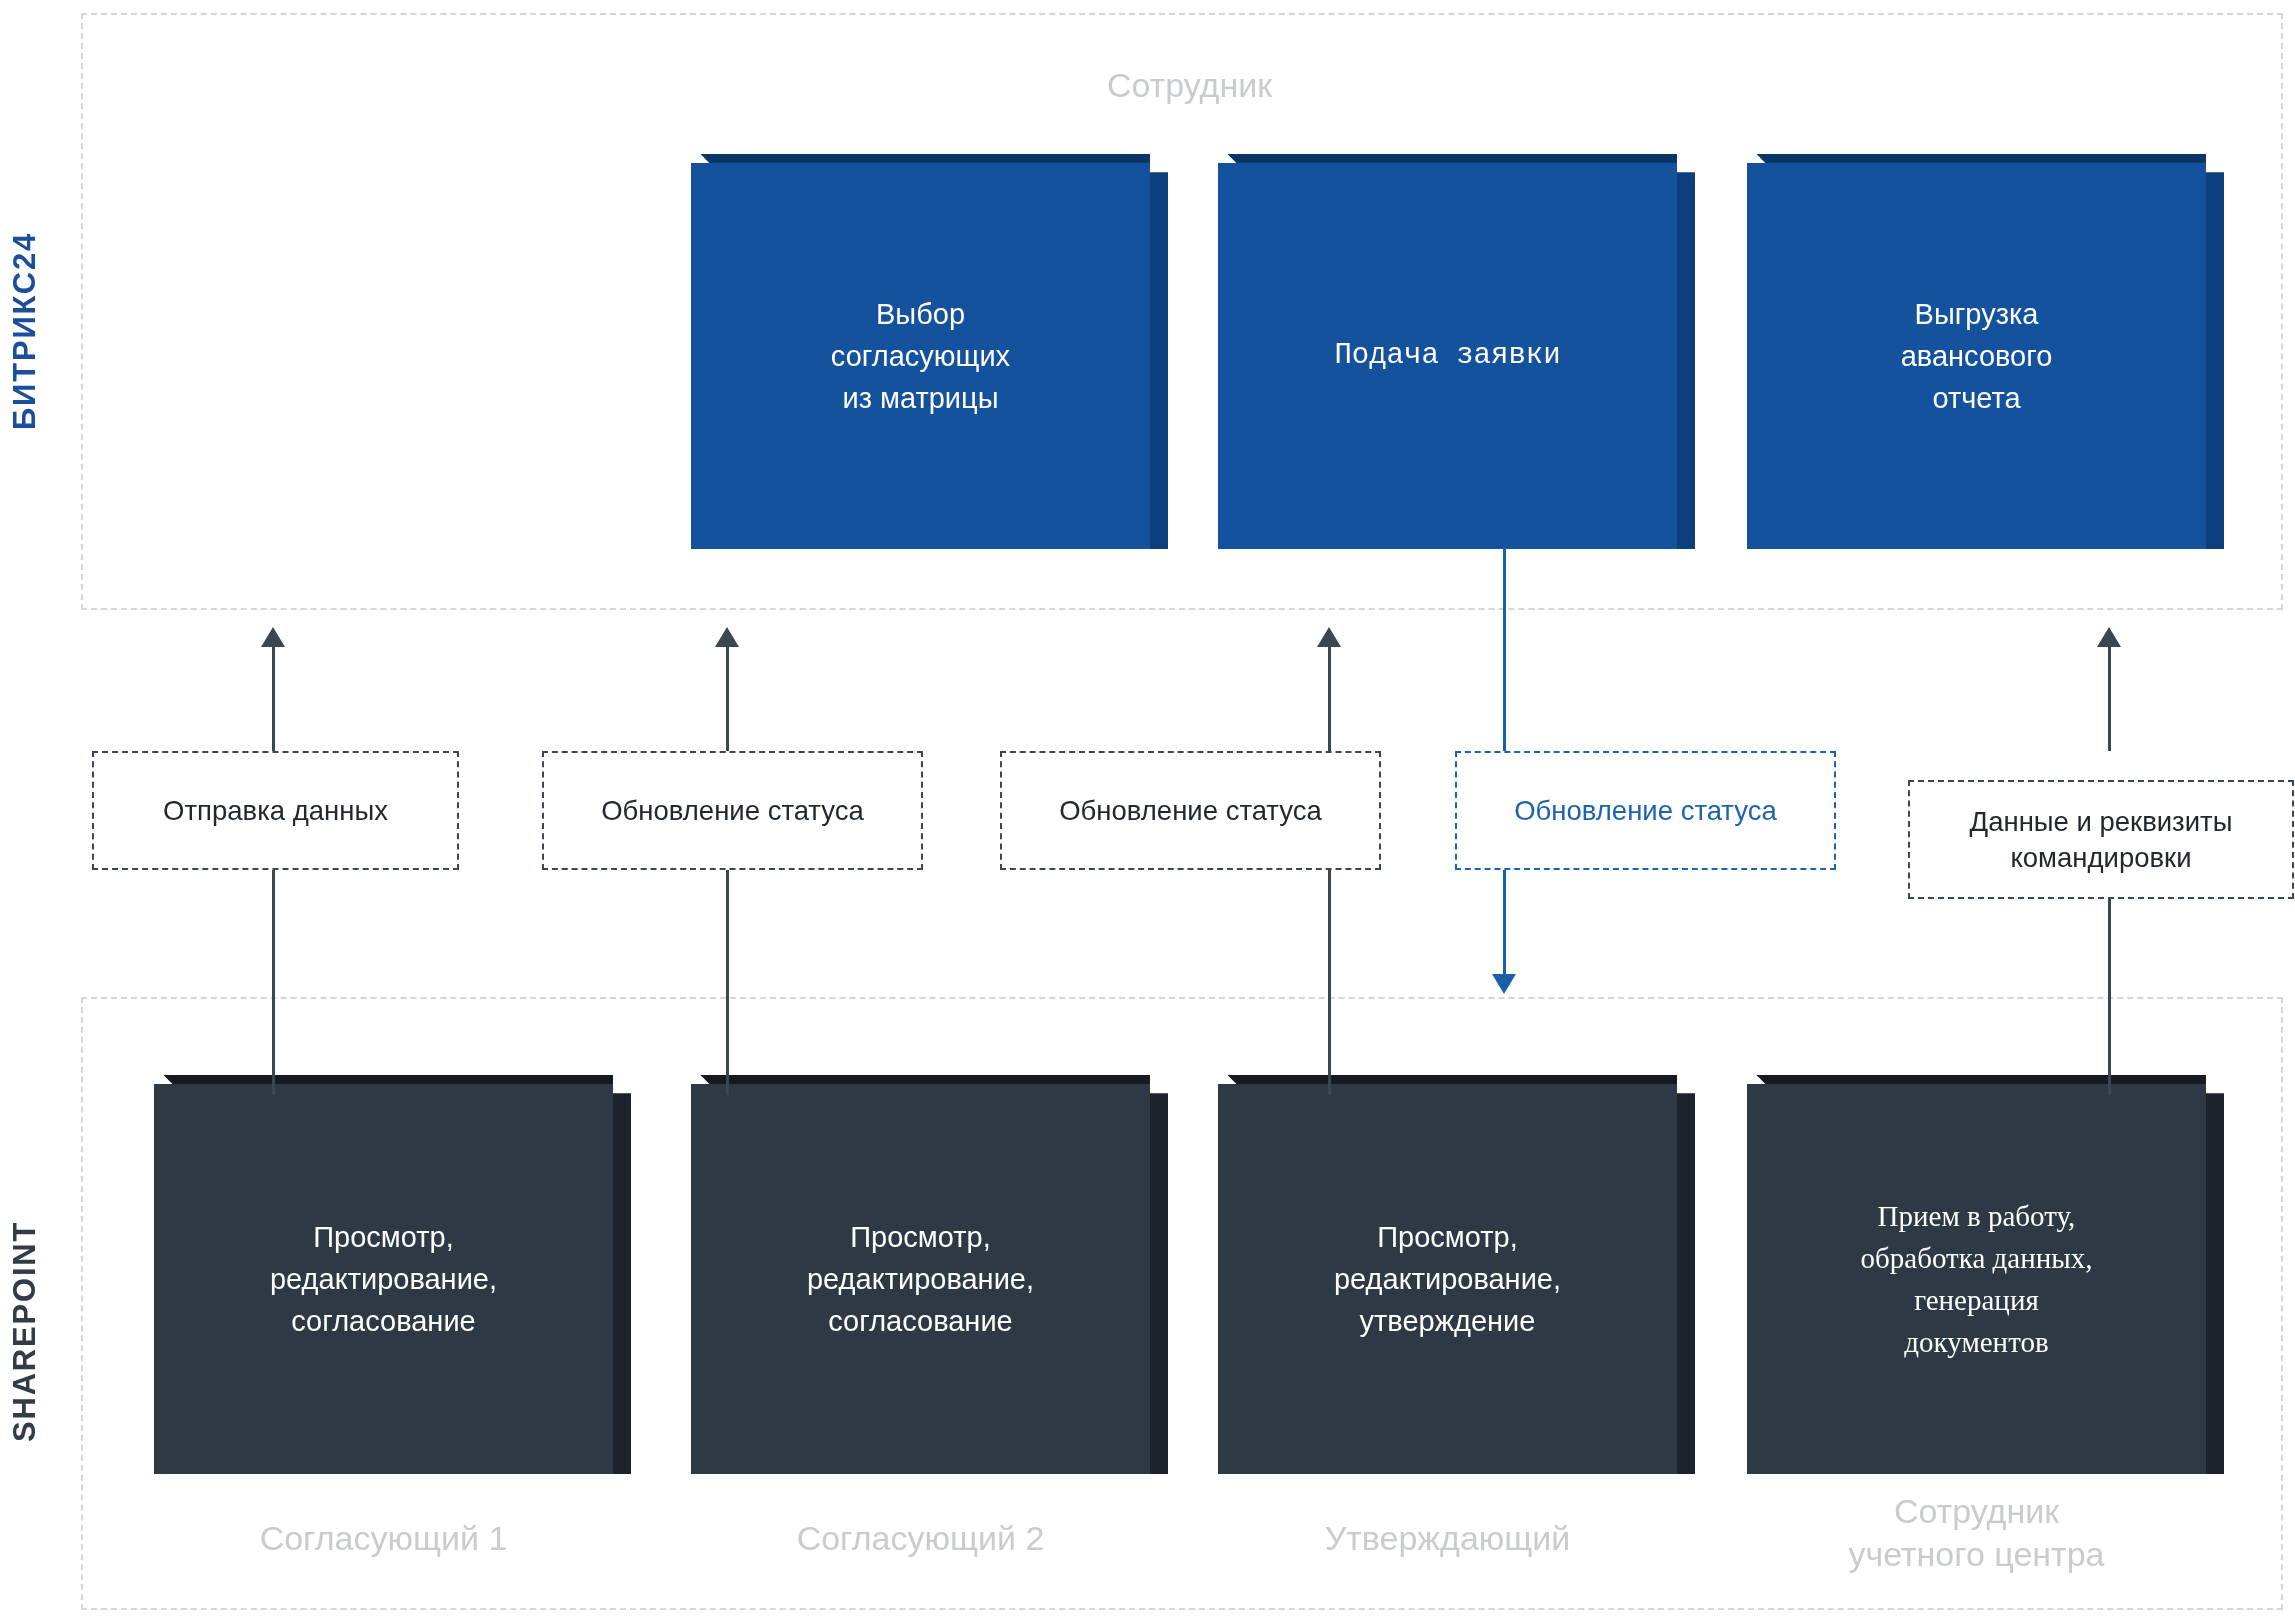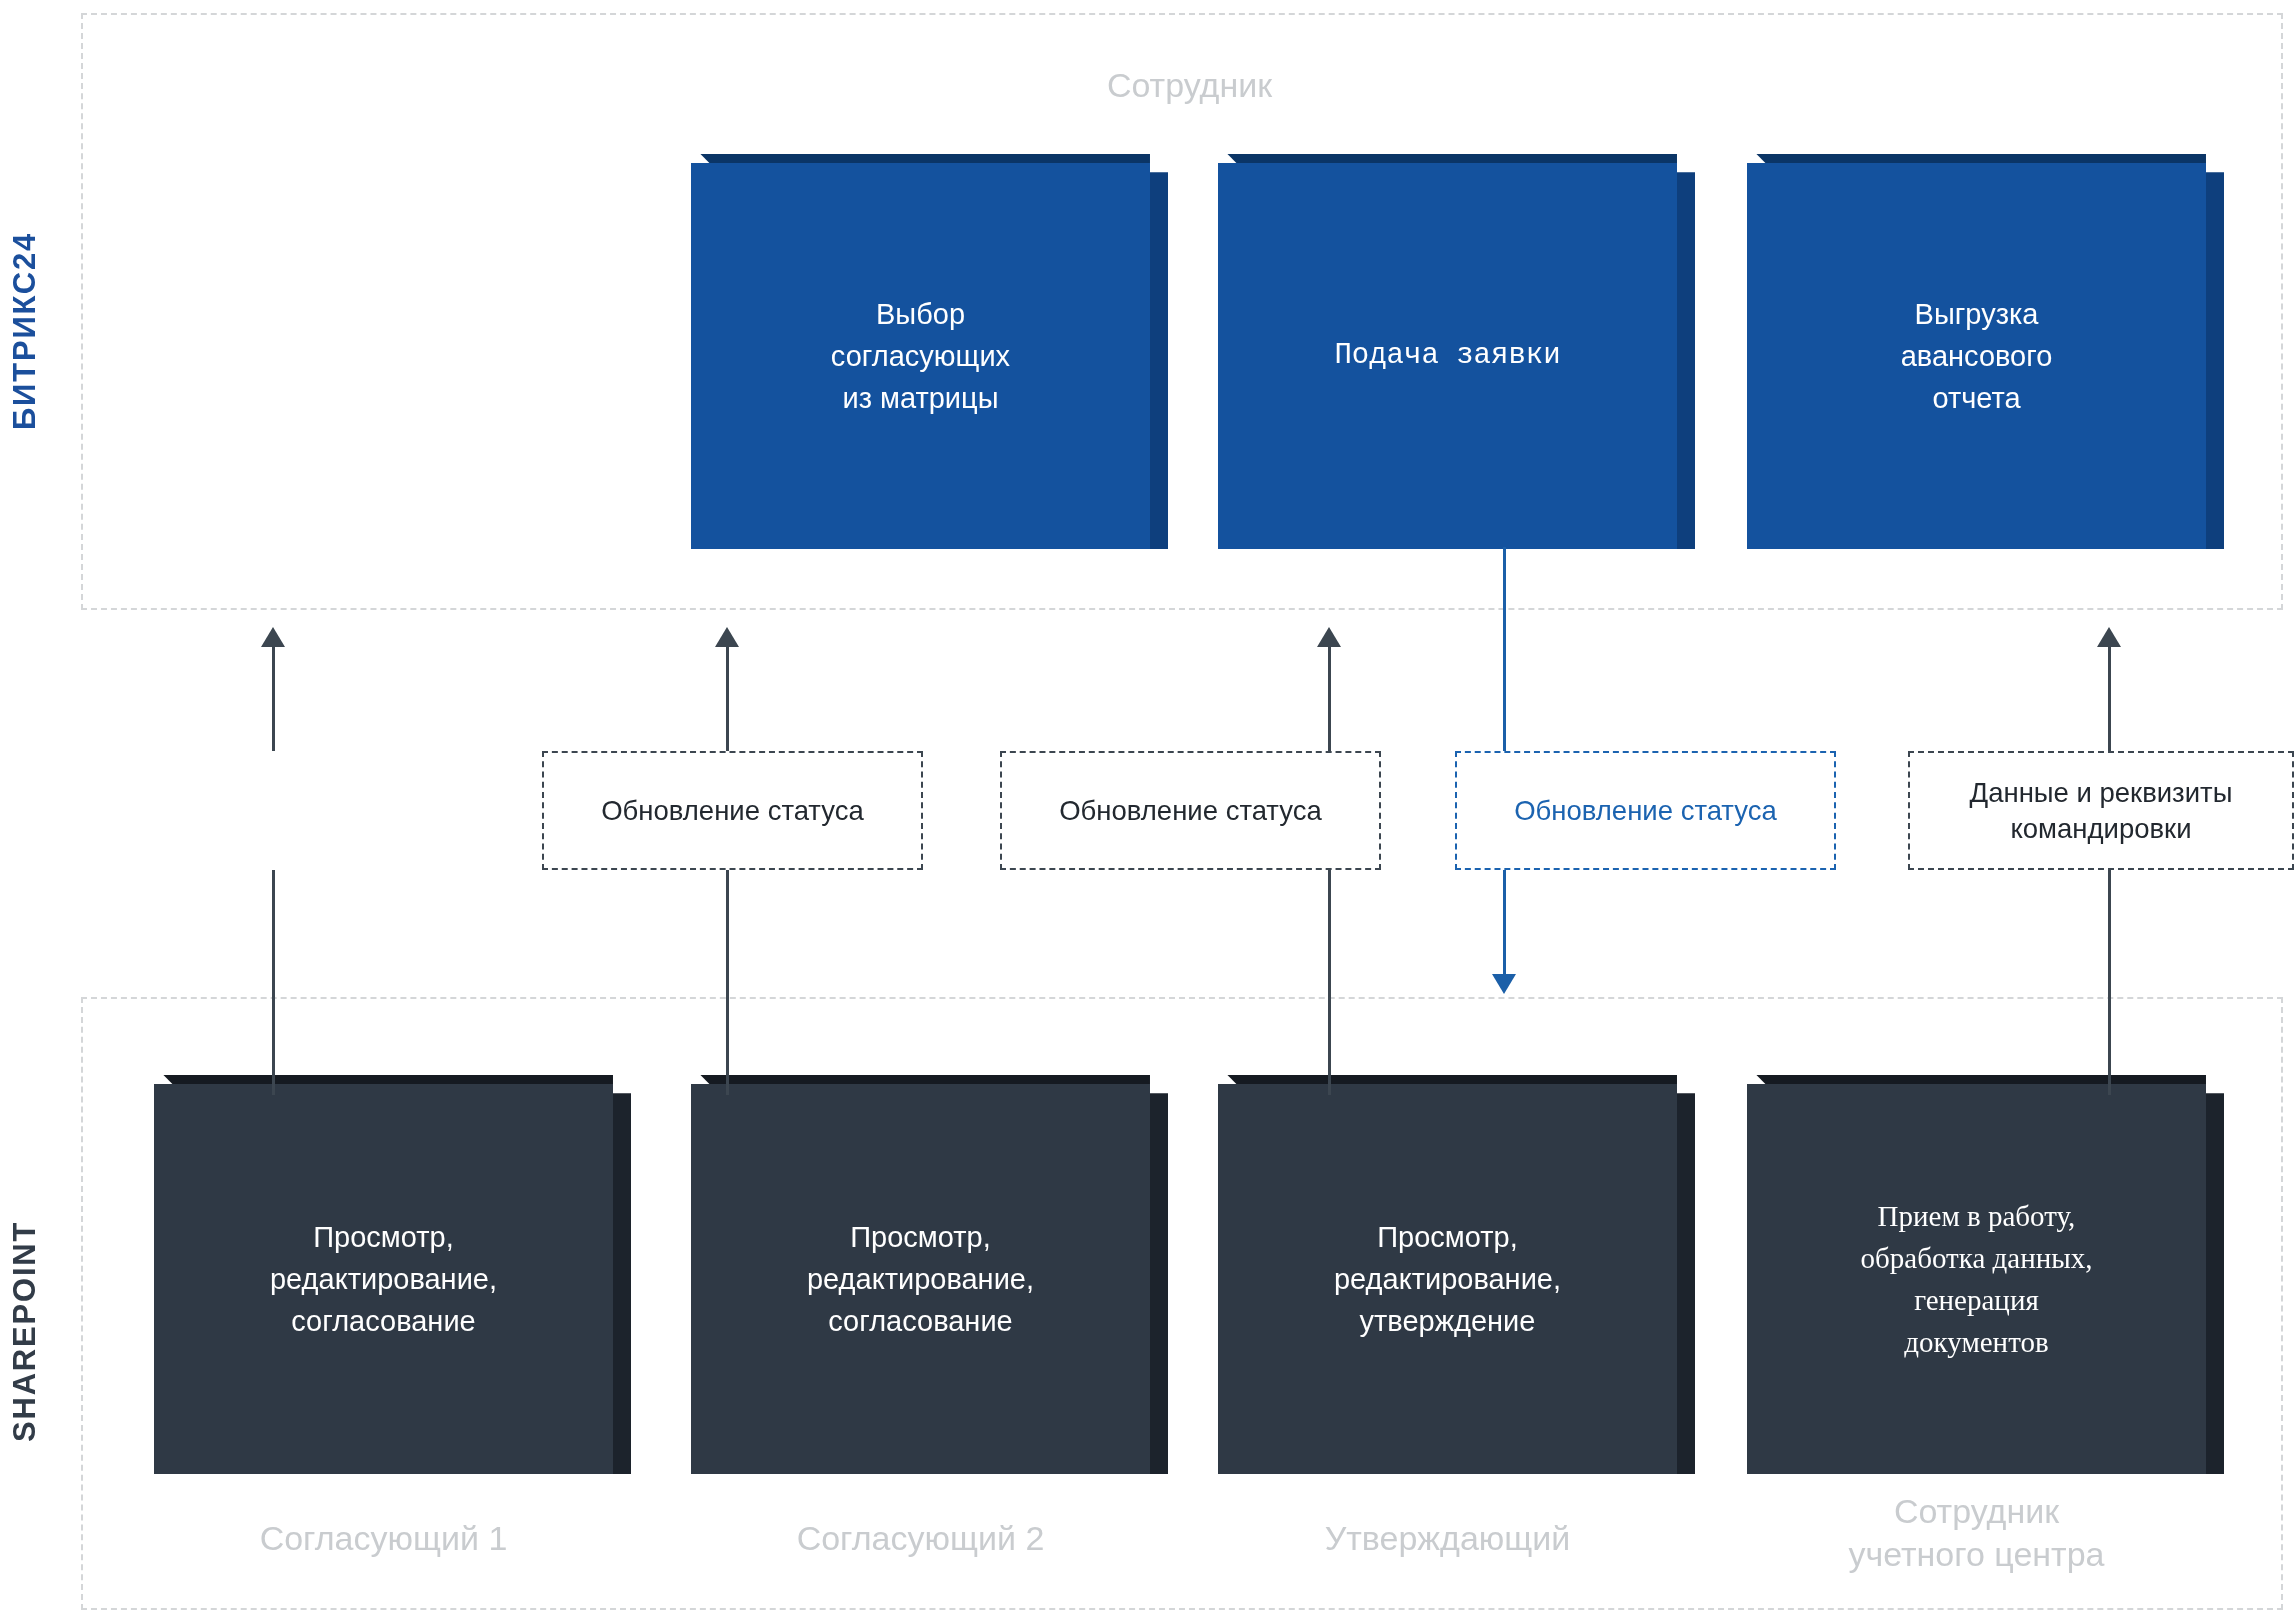--- a/index.html
+++ b/index.html
@@ -212,34 +212,37 @@
   <div class="vline" style="left:1328px; top:870px; height:225px;"></div>
 
   <div class="vline" style="left:2108px; top:636px; height:115px;"></div>
   <div class="arrowhead up" style="left:2097px; top:627px;"></div>
   <div class="vline" style="left:2108px; top:870px; height:225px;"></div>
 
   <div class="vline accent" style="left:1503px; top:547px; height:208px;"></div>
   <div class="vline accent" style="left:1503px; top:870px; height:110px;"></div>
   <div class="arrowhead down-accent" style="left:1492px; top:974px;"></div>
 
+  <div class="msgbox" style="left:92px;  top:751px; width:367px; height:119px;">
+    <span style="white-space:pre-line;">Отправка данных</span>
+  </div>
 
   <div class="msgbox" style="left:542px;  top:751px; width:381px; height:119px;">
     <span style="white-space:pre-line;">Обновление статуса</span>
   </div>
 
   <div class="msgbox" style="left:1000px; top:751px; width:381px; height:119px;">
     <span style="white-space:pre-line;">Обновление статуса</span>
   </div>
 
   <div class="msgbox accent" style="left:1455px; top:751px; width:381px; height:119px;">
     <span style="white-space:pre-line;">Обновление статуса</span>
   </div>
 
-  <div class="msgbox" style="left:1908px; top:751px; width:386px; height:119px;">
+  <div class="msgbox" style="left:1908px; top:780px; width:386px; height:119px;">
     <span style="white-space:pre-line;">Данные и реквизиты
 командировки</span>
   </div>
 
   <div class="box3d box-dark" style="left:154px;  top:1084px; width:459px; height:390px;">
     <span class="edge-top"></span>
     <span class="edge-right"></span>
     <span style="white-space:pre-line;">Просмотр,
 редактирование,
 согласование</span>

